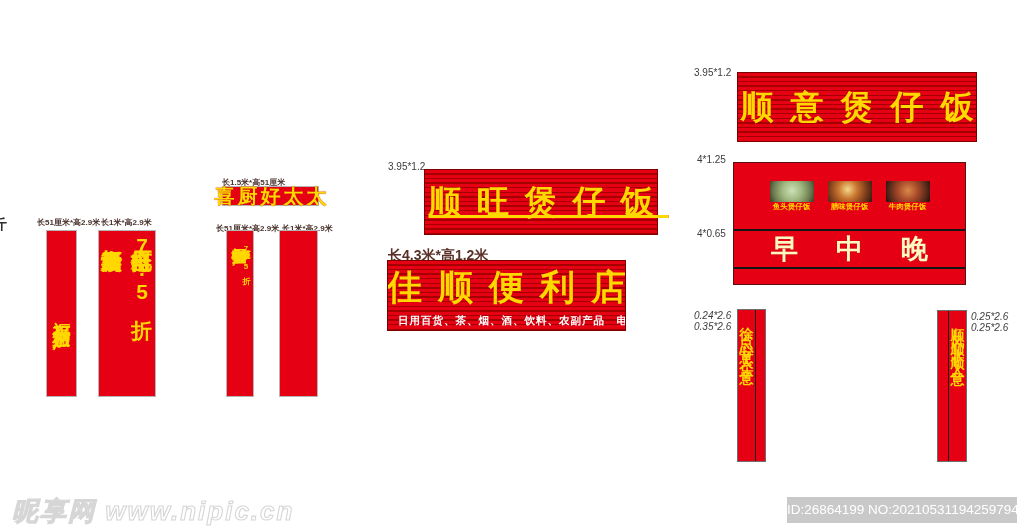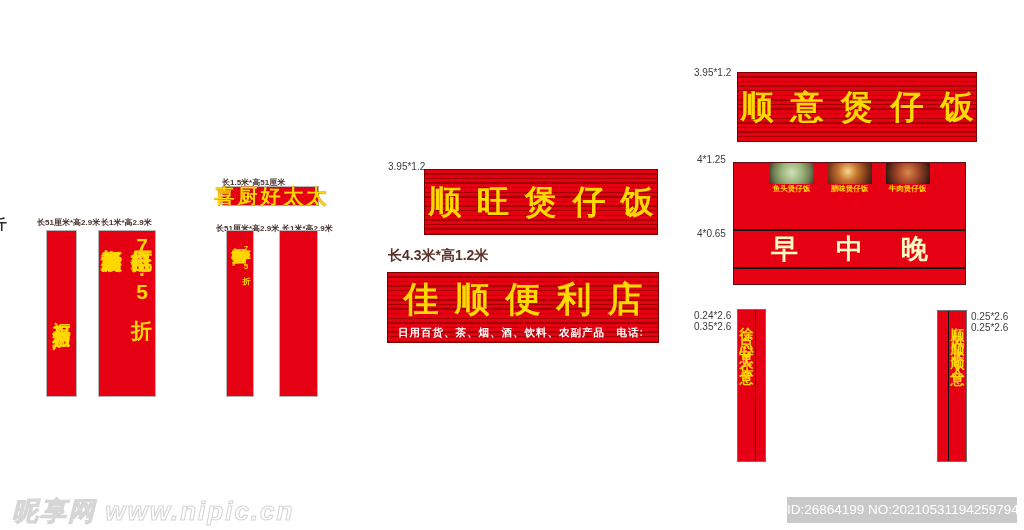--- a/index.html
+++ b/index.html
@@ -6,21 +6,21 @@
   body{
     width:1024px;height:530px;position:relative;overflow:hidden;
     background:#ffffff;
     font-family:"Liberation Sans","DejaVu Sans",sans-serif;
   }
   
   .lbl{position:absolute;white-space:nowrap;font-weight:bold;}
   .lbl.tiny{font-size:8px;color:#4a332c;}
   .lbl.num{font-size:10px;color:#3c3c3c;font-weight:normal;}
   .lbl.cnred{font-size:14px;color:#5a3026;}
-  .lbl.stack span{display:block;line-height:11px;}
+  .lbl.stack span{display:block;line-height:11px;font-style:italic;}
   
   .banner{position:absolute;background:#e60013;border:1px solid #b5b5b5;box-sizing:border-box;}
   .striped{
     background:repeating-linear-gradient(180deg,#e60013 0px,#e60013 3.2px,#a40000 3.2px,#a40000 4.6px);
     border:1px solid #7c0000;
   }
   .v-center{display:flex;align-items:center;justify-content:center;}
   .vtext{
     writing-mode:vertical-rl;text-orientation:upright;
     color:#ffd800;font-weight:bold;
@@ -40,21 +40,21 @@
   .jiashun-sub{
     height:17px;line-height:14px;padding-left:10px;
     color:#ffffff;font-size:10.5px;font-weight:bold;white-space:nowrap;letter-spacing:1px;
   }
   
   .board{
     position:absolute;left:733px;top:162px;width:233px;height:123px;
     background:#e60013;border:1px solid #5a1010;box-sizing:border-box;
     display:flex;flex-direction:column;
   }
-  .board-photos{height:66px;border-bottom:2px solid #151515;display:flex;flex-direction:row;justify-content:center;gap:2px;}
+  .board-photos{height:66px;border-bottom:2px solid #151515;display:flex;flex-direction:column;justify-content:center;gap:2px;}
   .photo-row{display:flex;justify-content:center;gap:14px;}
   .dish{text-align:center;}
   .photo{width:44px;height:21px;margin:0 auto;border-radius:1px;}
   .photo.p0{background:radial-gradient(circle at 50% 45%,#cfe0b8 0%,#9fb87f 40%,#6d7a4f 75%,#39392a 100%);}
   .photo.p1{background:radial-gradient(circle at 45% 40%,#f5d98b 0%,#c8742f 35%,#7a3a1a 70%,#2a1a12 100%);}
   .photo.p2{background:radial-gradient(circle at 50% 45%,#d98a4a 0%,#a84a2a 40%,#5a2a1a 75%,#201010 100%);}
   .photo.p3{background:radial-gradient(circle at 50% 45%,#f2ead8 0%,#d8c8a8 40%,#9a8a6a 80%,#5a4a3a 100%);}
   .photo.p4{background:radial-gradient(circle at 50% 45%,#e8c8a0 0%,#b87a4a 40%,#7a4a2a 80%,#3a241a 100%);}
   .photo.p5{background:radial-gradient(circle at 50% 45%,#f5f0e8 0%,#d8b88a 35%,#8a5a3a 70%,#4a2a1a 100%);}
   .dish-caption{font-size:7.5px;color:#ffd800;font-weight:bold;white-space:nowrap;line-height:8px;margin-top:1px;}
@@ -114,25 +114,25 @@
     <span class="subcols">
       <span class="vtext">喜厨好太太活动</span>
       <span class="vtext">电器全厂打7.5折</span>
     </span>
   </div>
 
   <div class="banner" style="left:279px;top:230px;width:39px;height:167px;"></div>
 
   <span class="lbl num" style="left:388px;top:161px;">3.95*1.2</span>
   <div class="banner striped v-center" style="left:424px;top:169px;width:234px;height:66px;">
-    <span class="sign-text" style="font-size:33px;letter-spacing:15px;margin-right:-15px;">顺旺煲仔饭</span>
+    <span class="sign-text" style="font-size:33px;letter-spacing:15px;margin-right:-15px;text-decoration:underline;">顺旺煲仔饭</span>
   </div>
 
   <span class="lbl cnred" style="left:388px;top:247px;">长4.3米*高1.2米</span>
-  <div class="banner striped jiashun" style="left:387px;top:272px;width:272px;height:71px;">
+  <div class="banner striped jiashun" style="left:387px;top:260px;width:239px;height:71px;">
     <div class="jiashun-main">
       <span class="sign-text" style="font-size:35px;letter-spacing:16px;margin-right:-16px;">佳顺便利店</span>
     </div>
     <div class="jiashun-sub">日用百货、茶、烟、酒、饮料、农副产品　电话:</div>
   </div>
 
   <span class="lbl num" style="left:694px;top:67px;">3.95*1.2</span>
   <div class="banner striped v-center" style="left:737px;top:72px;width:240px;height:70px;">
     <span class="sign-text" style="font-size:33px;letter-spacing:17px;margin-right:-17px;">顺意煲仔饭</span>
   </div>

